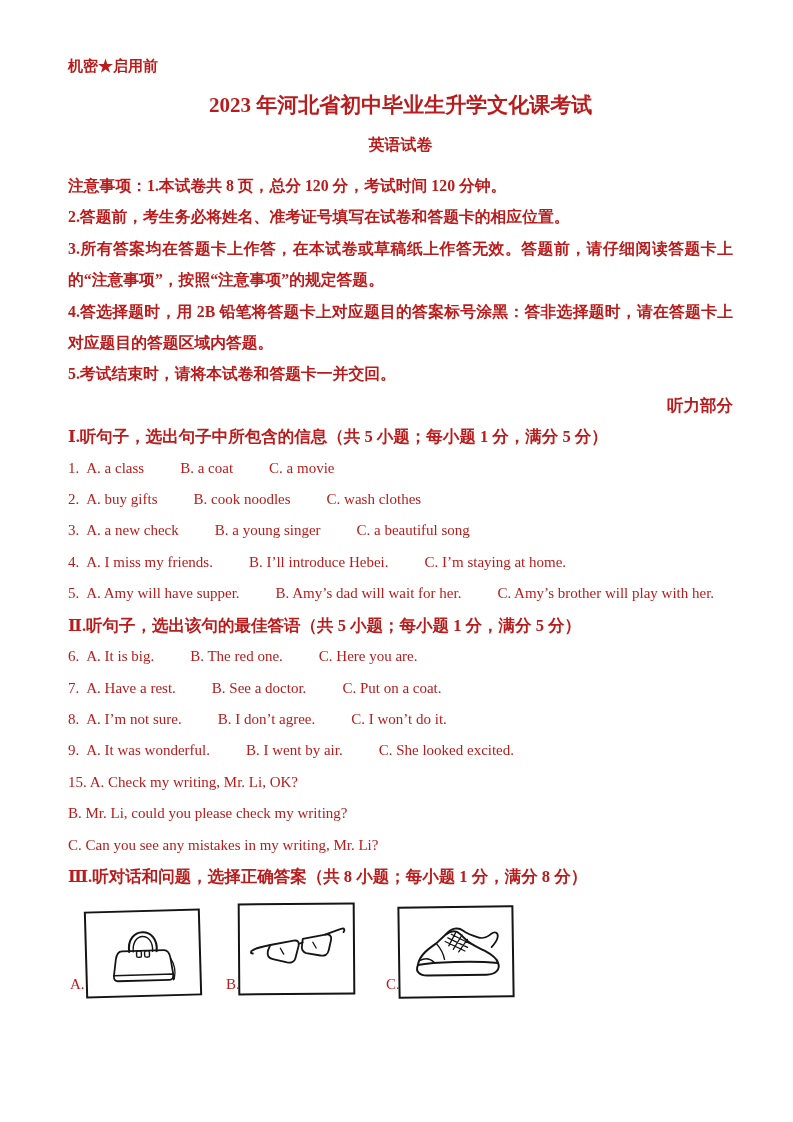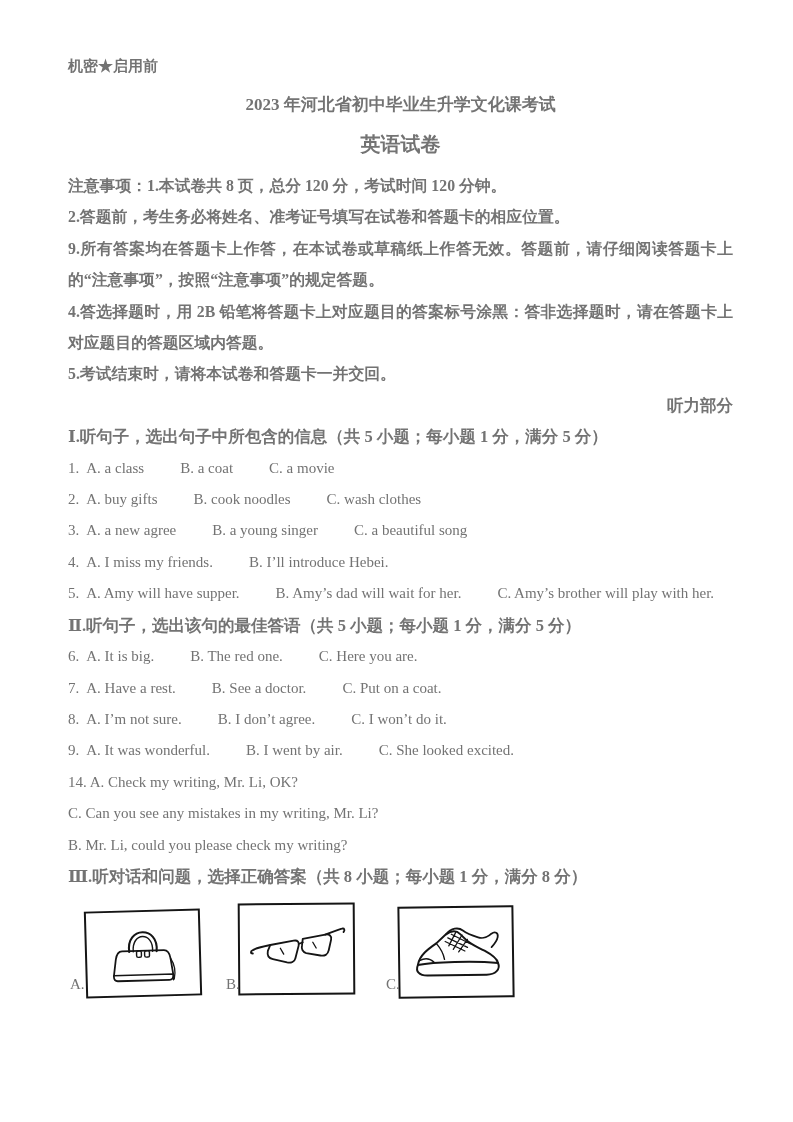--- a/index.html
+++ b/index.html
@@ -1,23 +1,23 @@
 <!DOCTYPE html>
 <html><head>
 <meta charset="utf-8">
 <style>
   html,body{margin:0;padding:0;background:#e8e8e8;}
   .sheet{
     position:relative;width:793px;height:1122px;background:#ffffff;
-    color:#737373;box-sizing:border-box;padding:56px 60px 0 68px;overflow:hidden;
+    color:#b91c1c;box-sizing:border-box;padding:56px 60px 0 68px;overflow:hidden;
     font-family:"Liberation Serif","DejaVu Serif",serif;
   }
   .confidential{font-size:15px;font-weight:700;line-height:20px;}
-  .title{font-size:17px;font-weight:700;text-align:center;margin:15px 0 0;line-height:28px;}
-  .subtitle{font-size:20px;font-weight:700;text-align:center;margin:12px 0 12px;line-height:27px;}
+  .title{font-size:21px;font-weight:700;text-align:center;margin:15px 0 0;line-height:28px;}
+  .subtitle{font-size:16px;font-weight:700;text-align:center;margin:12px 0 12px;line-height:27px;}
   .notice{font-size:15.8px;font-weight:700;line-height:31.4px;margin:0;text-align:justify;}
   .center-heading{font-size:16.5px;font-weight:700;line-height:31.4px;text-align:right;margin:0;}
   .part-heading{font-size:16.5px;font-weight:700;line-height:31.4px;margin:0;}
   .qline{display:flex;font-size:15px;line-height:31.4px;margin:0;}
   .qnum{margin-right:7px;}
   .qopt{margin-right:36px;white-space:nowrap;text-align:right;}
   .eng-line{font-size:15px;line-height:31.4px;margin:0;}
   .figures{position:relative;height:108px;margin-top:8px;}
   .fig-label{position:absolute;font-size:15px;top:76px;}
   .fig-box{
@@ -37,21 +37,21 @@
 <body>
 
 <div class="sheet">
 
   <div class="confidential">机密★启用前</div>
   <div class="title">2023 年河北省初中毕业生升学文化课考试</div>
   <div class="subtitle">英语试卷</div>
 
   <p class="notice">注意事项：1.本试卷共 8 页，总分 120 分，考试时间 120 分钟。</p>
   <p class="notice">2.答题前，考生务必将姓名、准考证号填写在试卷和答题卡的相应位置。</p>
-  <p class="notice">9.所有答案均在答题卡上作答，在本试卷或草稿纸上作答无效。答题前，请仔细阅读答题卡上的“注意事项”，按照“注意事项”的规定答题。</p>
+  <p class="notice">3.所有答案均在答题卡上作答，在本试卷或草稿纸上作答无效。答题前，请仔细阅读答题卡上的“注意事项”，按照“注意事项”的规定答题。</p>
   <p class="notice">4.答选择题时，用 2B 铅笔将答题卡上对应题目的答案标号涂黑：答非选择题时，请在答题卡上对应题目的答题区域内答题。</p>
   <p class="notice">5.考试结束时，请将本试卷和答题卡一并交回。</p>
 
   <div class="center-heading">听力部分</div>
 
   <p class="part-heading">Ⅰ.听句子，选出句子中所包含的信息（共 5 小题；每小题 1 分，满分 5 分）</p>
 
   <p class="qline">
     <span class="qnum">1.</span>
     <span class="qopt">A. a class</span>
@@ -59,28 +59,29 @@
     <span class="qopt">C. a movie</span>
   </p>
   <p class="qline">
     <span class="qnum">2.</span>
     <span class="qopt">A. buy gifts</span>
     <span class="qopt">B. cook noodles</span>
     <span class="qopt">C. wash clothes</span>
   </p>
   <p class="qline">
     <span class="qnum">3.</span>
-    <span class="qopt">A. a new agree</span>
+    <span class="qopt">A. a new check</span>
     <span class="qopt">B. a young singer</span>
     <span class="qopt">C. a beautiful song</span>
   </p>
   <p class="qline">
     <span class="qnum">4.</span>
     <span class="qopt">A. I miss my friends.</span>
     <span class="qopt">B. I’ll introduce Hebei.</span>
+    <span class="qopt">C. I’m staying at home.</span>
   </p>
   <p class="qline">
     <span class="qnum">5.</span>
     <span class="qopt">A. Amy will have supper.</span>
     <span class="qopt">B. Amy’s dad will wait for her.</span>
     <span class="qopt">C. Amy’s brother will play with her.</span>
   </p>
 
   <p class="part-heading">Ⅱ.听句子，选出该句的最佳答语（共 5 小题；每小题 1 分，满分 5 分）</p>
 
@@ -102,23 +103,23 @@
     <span class="qopt">B. I don’t agree.</span>
     <span class="qopt">C. I won’t do it.</span>
   </p>
   <p class="qline">
     <span class="qnum">9.</span>
     <span class="qopt">A. It was wonderful.</span>
     <span class="qopt">B. I went by air.</span>
     <span class="qopt">C. She looked excited.</span>
   </p>
 
-  <p class="eng-line">14. A. Check my writing, Mr. Li, OK?</p>
+  <p class="eng-line">15. A. Check my writing, Mr. Li, OK?</p>
+  <p class="eng-line">B. Mr. Li, could you please check my writing?</p>
   <p class="eng-line">C. Can you see any mistakes in my writing, Mr. Li?</p>
-  <p class="eng-line">B. Mr. Li, could you please check my writing?</p>
 
   <p class="part-heading">Ⅲ.听对话和问题，选择正确答案（共 8 小题；每小题 1 分，满分 8 分）</p>
 
 
   <div class="figures">
 
     <span class="fig-label lab-a">A.</span>
     <div class="fig-box box-a">
       <svg width="96" height="74" viewBox="0 0 100 92">
         <path class="ink" stroke-width="2.6" d="M33 43 C29 11 71 11 67 43"></path>

